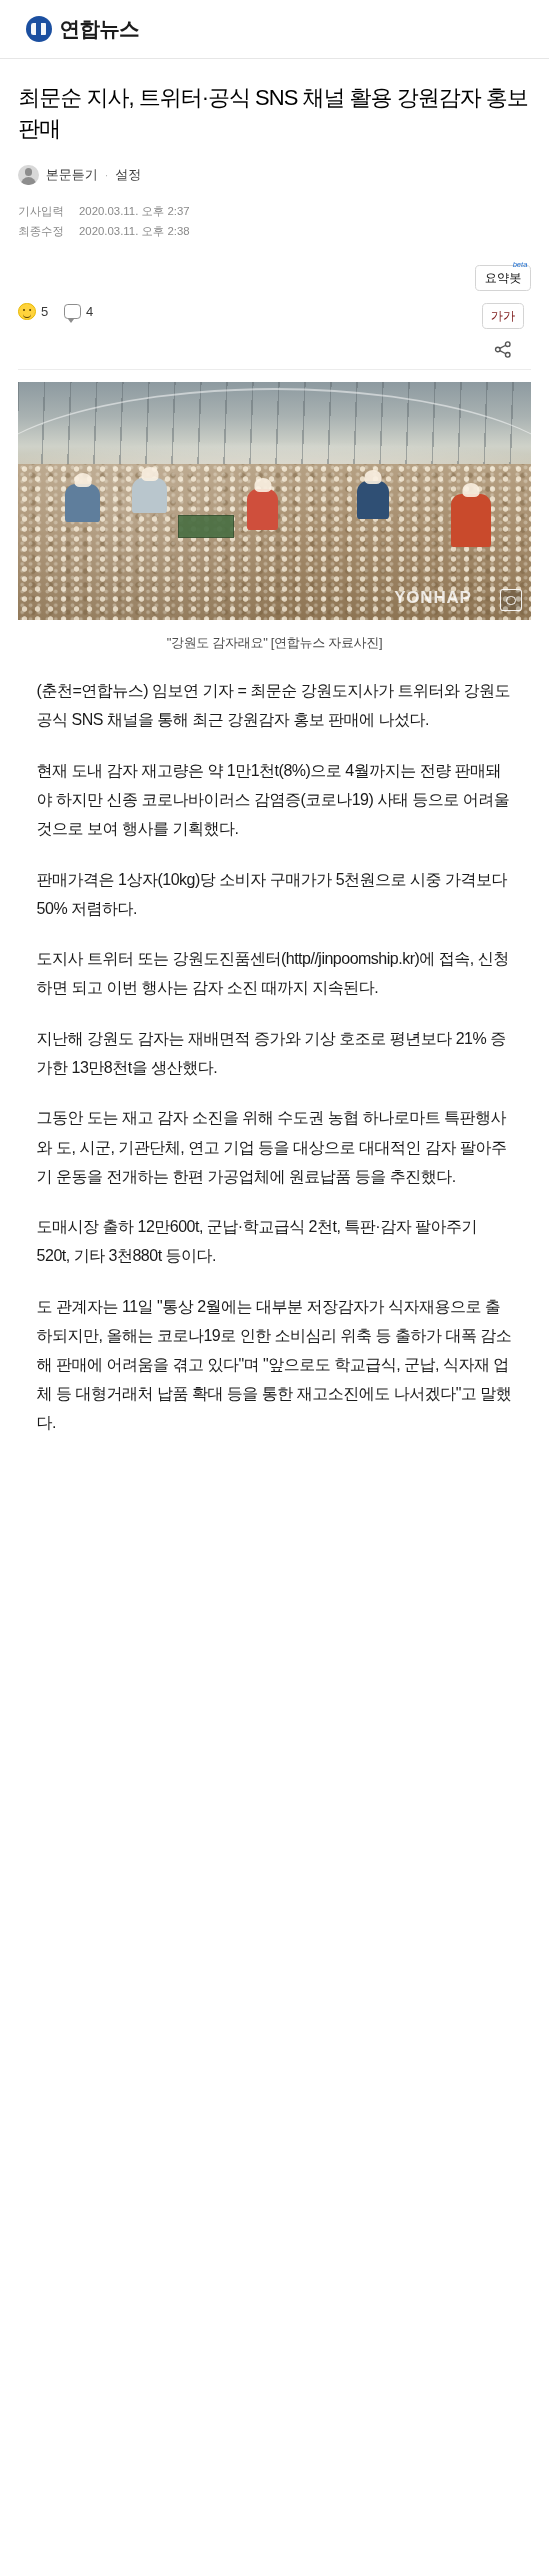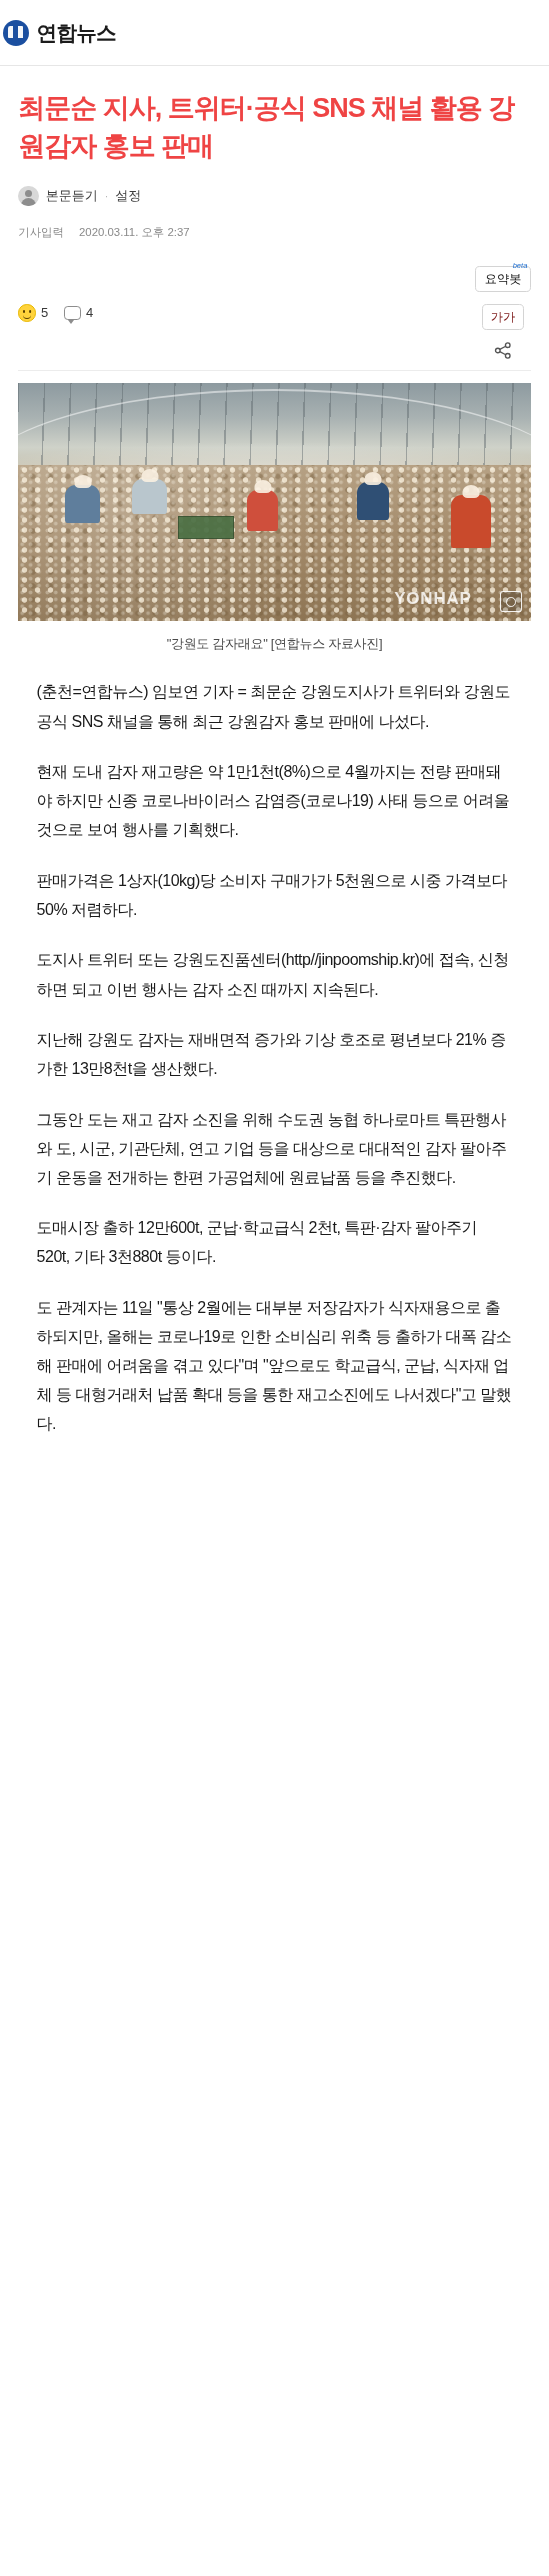--- a/index.html
+++ b/index.html
@@ -7,24 +7,24 @@
   body {
     width: 549px;
     background: #ffffff;
     font-family: "Liberation Sans", sans-serif;
     color: #111111;
     -webkit-font-smoothing: antialiased;
   }
 
   
   .site-header {
-    height: 66px;
+    height: 59px;
     display: flex;
     align-items: center;
-    padding: 0 3px;
+    padding: 0 26px;
     border-bottom: 0.8px solid #e6e6e6;
   }
   .brand {
     display: flex;
     align-items: center;
     gap: 7.6px;
   }
   .brand-mark {
     width: 26px; height: 26px;
     border-radius: 50%;
@@ -47,25 +47,25 @@
     font-size: 20.6px;
     font-weight: bold;
     letter-spacing: -0.8px;
     color: #1c1c1c;
   }
 
   
   .article { padding: 20px 18.3px 0 18.3px; }
 
   .headline {
-    font-size: 27px;
+    font-size: 22px;
     line-height: 1.42;
-    font-weight: bold;
+    font-weight: normal;
     letter-spacing: -1px;
-    color: #ef4444;
+    color: #000000;
     margin: 3.1px 0 20px 0;
   }
 
   .byline {
     display: flex;
     align-items: center;
     gap: 6.9px;
     font-size: 13px;
     color: #3d3d3d;
     margin-bottom: 17px;
@@ -325,20 +325,24 @@
     <span class="reporter-avatar"></span>
     <span class="link">본문듣기</span>
     <span class="sep">·</span>
     <span class="link">설정</span>
   </div>
 
   <div class="timestamps">
     <div class="ts-row">
       <span class="ts-label">기사입력</span>
       <span class="ts-value">2020.03.11. 오후 2:37</span>
+    </div>
+    <div class="ts-row">
+      <span class="ts-label">최종수정</span>
+      <span class="ts-value">2020.03.11. 오후 2:38</span>
     </div>
   </div>
 
   <div class="toolbar">
     <div class="toolbar-left">
       <div class="chip">
         <span class="emoji-face"></span>
         <span>5</span>
       </div>
       <div class="chip">

